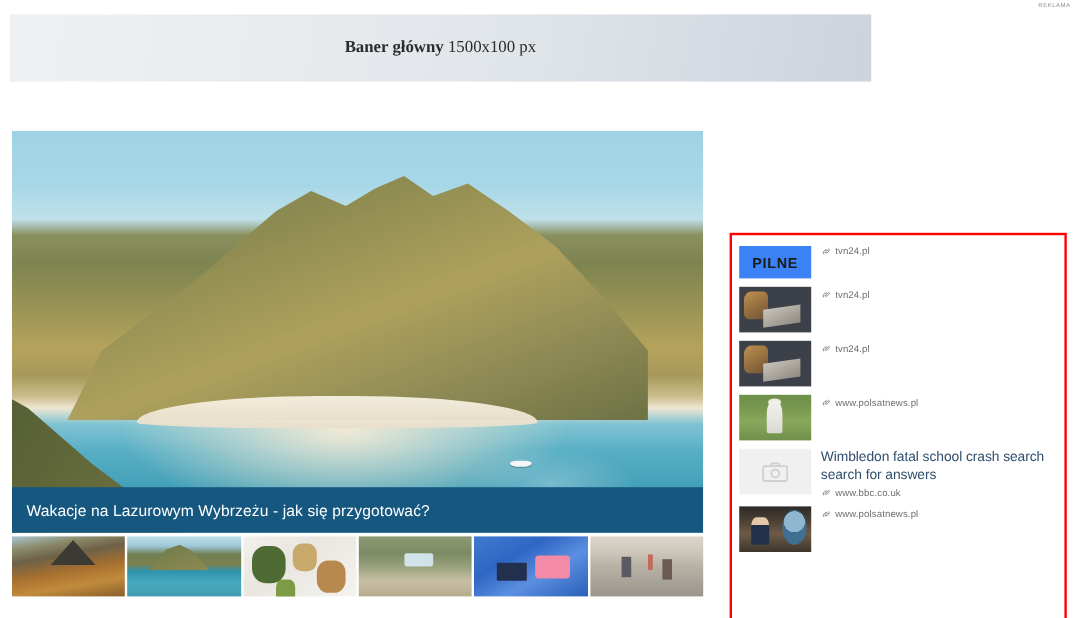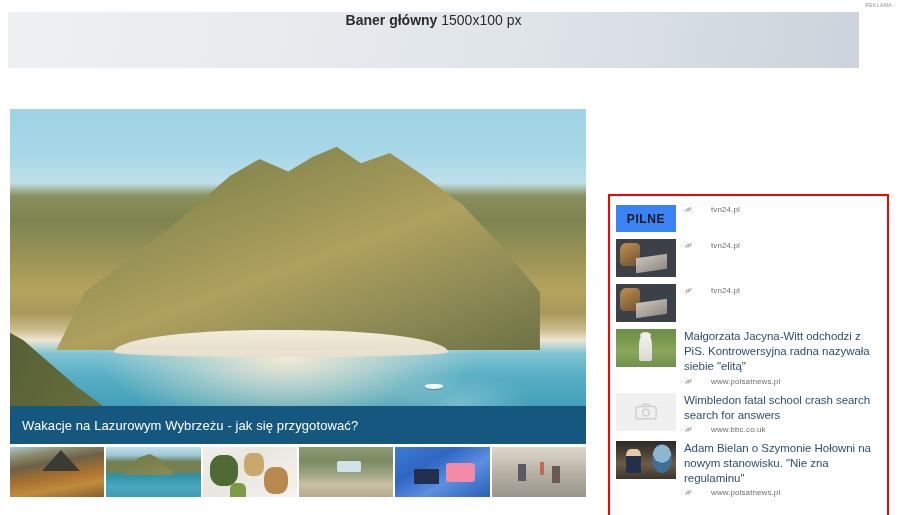--- a/index.html
+++ b/index.html
@@ -18,23 +18,23 @@
     font-size: 5px;
     letter-spacing: 0.4px;
     color: #8a8f96;
     font-family: "Liberation Sans", sans-serif;
   }
 
   
   .banner {
     position: absolute;
     left: 8px; top: 12px;
-    width: 851px; height: 56px;
+    width: 718px; height: 56px;
     background: linear-gradient(100deg, #eef1f3 0%, #e8ecef 30%, #dfe4e9 62%, #ccd3dc 100%);
-    display: flex; justify-content: center;
+    display: flex; align-items: center; justify-content: center; font-family: Liberation Serif, serif;
   }
   .banner-text {
     font-size: 14px; color: #2b2b2b;
     white-space: nowrap;
   }
   .banner-text b { font-weight: bold; }
   .banner-text span { font-weight: normal; }
 
   
   .content { position: absolute; left: 0; top: 95px; width: 900px; height: 420px; }
@@ -213,21 +213,21 @@
   }
 
   .news-body { flex: 1 1 auto; min-width: 0; }
   .news-title {
     font-size: 11.5px;
     line-height: 1.32;
     color: #2f4f6d;
     letter-spacing: -0.05px;
   }
   .news-source {
-    display: flex; align-items: center; gap: 18px;
+    display: flex; align-items: center; gap: 3px;
     margin-top: 2px;
   }
   .link-icon { width: 9px; height: 9px; flex: 0 0 9px; }
   .news-source-text {
     font-size: 8px;
     color: #6f6f6f;
     letter-spacing: 0.1px;
   }
 </style>
 </head>
@@ -311,21 +311,20 @@
                     <path d="M11.8 4.2 a2.6 2.6 0 0 1 0 3.7 L10 9.7 a2.6 2.6 0 0 1-3.7 0"></path>
                   </g>
                 </svg>
                 <span class="news-source-text">tvn24.pl</span>
               </div>
             </div>
           </div>
           <div class="news-item">
             <div class="news-thumb nt-golf"></div>
             <div class="news-body">
-              <div class="news-title">Małgorzata Jacyna-Witt odchodzi z PiS. Kontrowersyjna radna nazywała siebie "elitą"</div>
               <div class="news-source">
                 <svg class="link-icon" viewBox="0 0 16 16">
                   <g fill="none" stroke="#777" stroke-width="1.3" stroke-linecap="round">
                     <path d="M6.5 9.5 L9.5 6.5"></path>
                     <path d="M4.2 11.8 a2.6 2.6 0 0 1 0-3.7 L6 6.3 a2.6 2.6 0 0 1 3.7 0"></path>
                     <path d="M11.8 4.2 a2.6 2.6 0 0 1 0 3.7 L10 9.7 a2.6 2.6 0 0 1-3.7 0"></path>
                   </g>
                 </svg>
                 <span class="news-source-text">www.polsatnews.pl</span>
               </div>
@@ -351,21 +350,20 @@
                     <path d="M11.8 4.2 a2.6 2.6 0 0 1 0 3.7 L10 9.7 a2.6 2.6 0 0 1-3.7 0"></path>
                   </g>
                 </svg>
                 <span class="news-source-text">www.bbc.co.uk</span>
               </div>
             </div>
           </div>
           <div class="news-item">
             <div class="news-thumb nt-studio"></div>
             <div class="news-body">
-              <div class="news-title">Adam Bielan o Szymonie Hołowni na nowym stanowisku. "Nie zna regulaminu"</div>
               <div class="news-source">
                 <svg class="link-icon" viewBox="0 0 16 16">
                   <g fill="none" stroke="#777" stroke-width="1.3" stroke-linecap="round">
                     <path d="M6.5 9.5 L9.5 6.5"></path>
                     <path d="M4.2 11.8 a2.6 2.6 0 0 1 0-3.7 L6 6.3 a2.6 2.6 0 0 1 3.7 0"></path>
                     <path d="M11.8 4.2 a2.6 2.6 0 0 1 0 3.7 L10 9.7 a2.6 2.6 0 0 1-3.7 0"></path>
                   </g>
                 </svg>
                 <span class="news-source-text">www.polsatnews.pl</span>
               </div>

